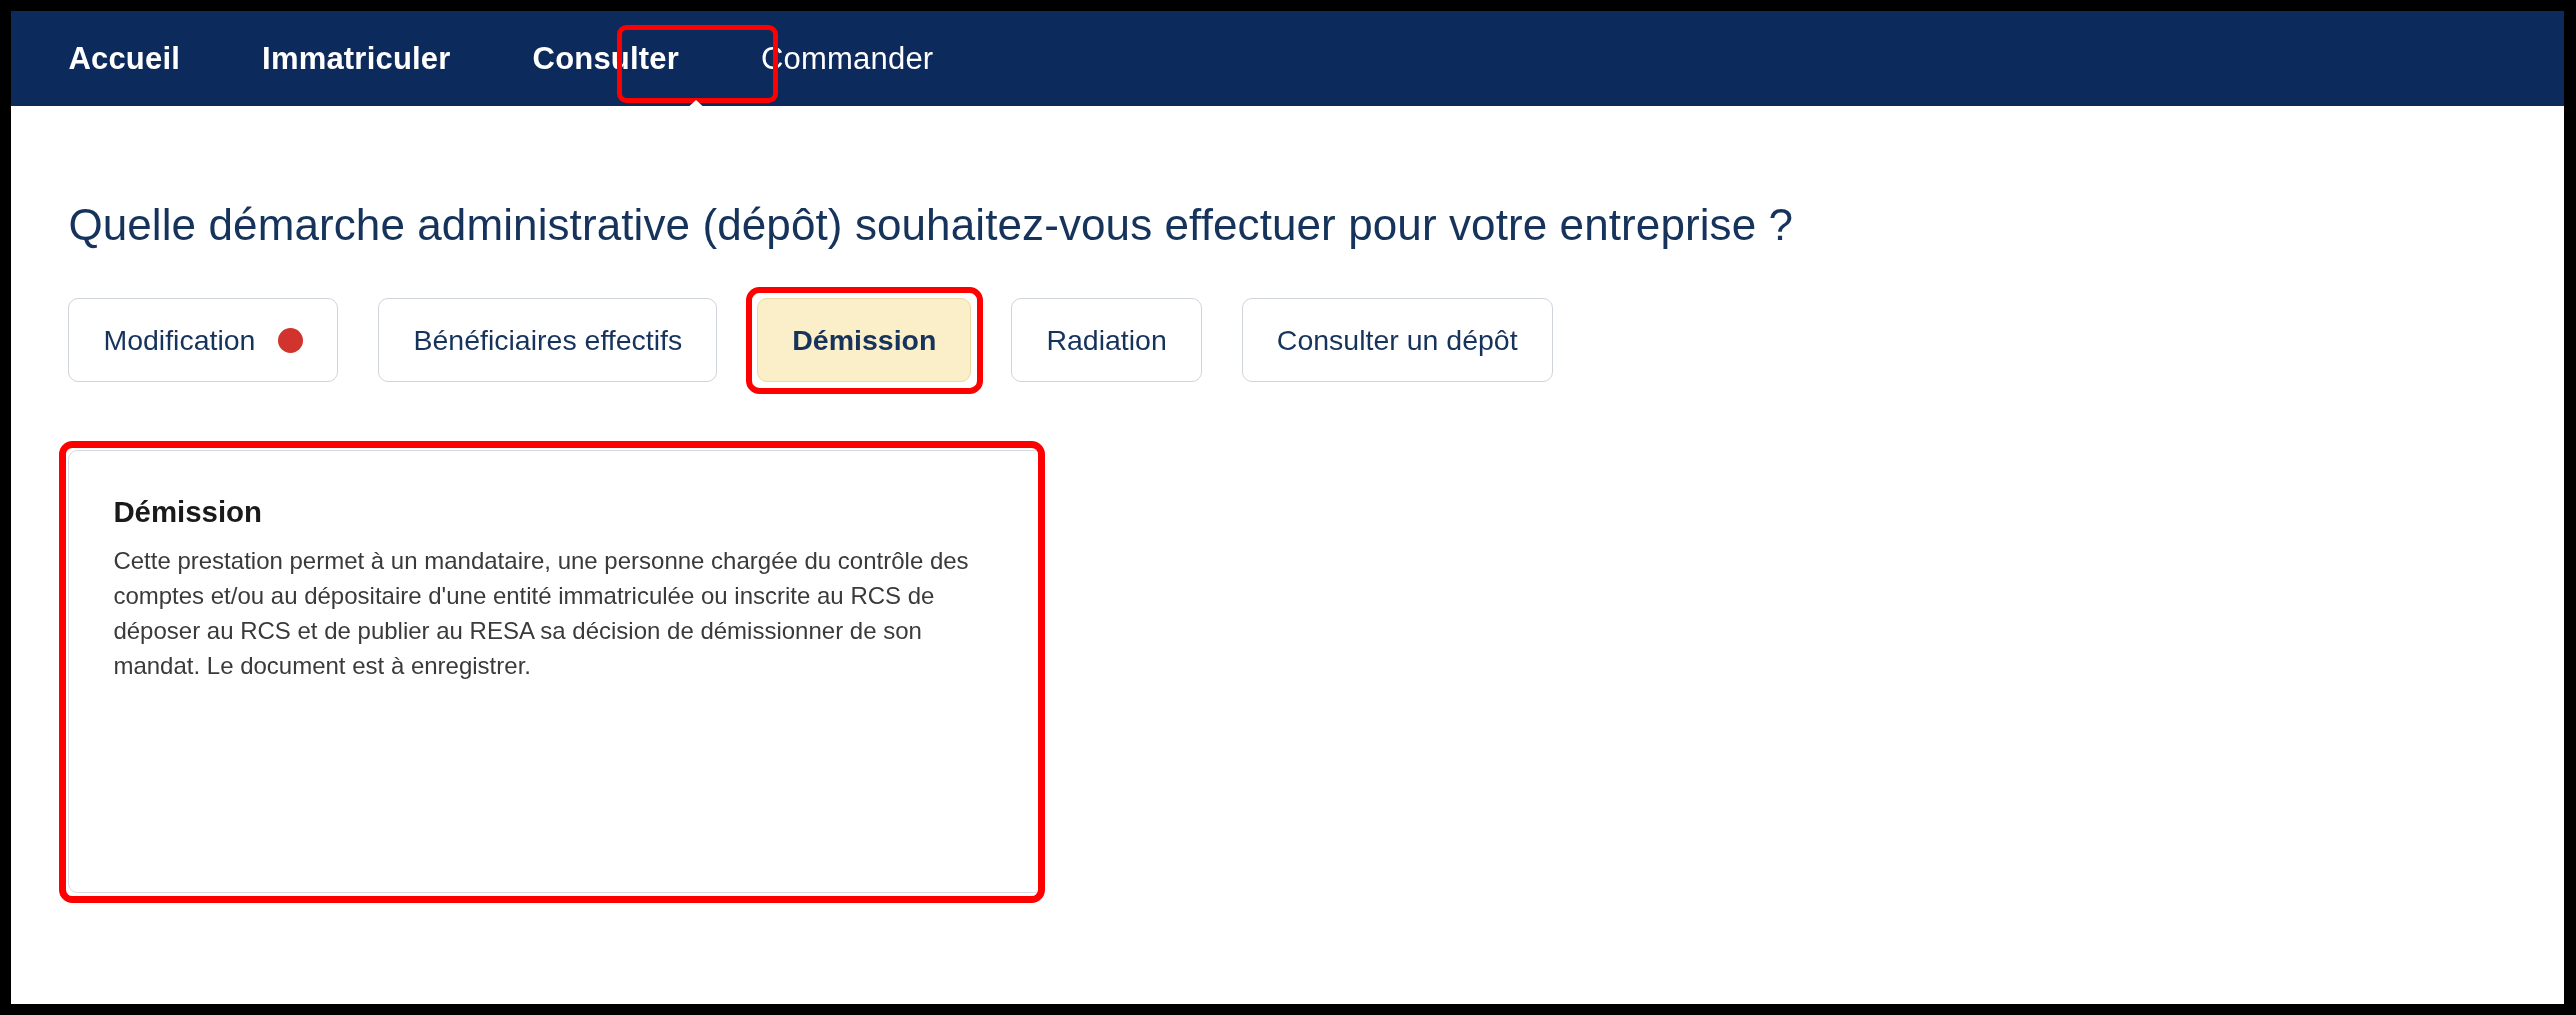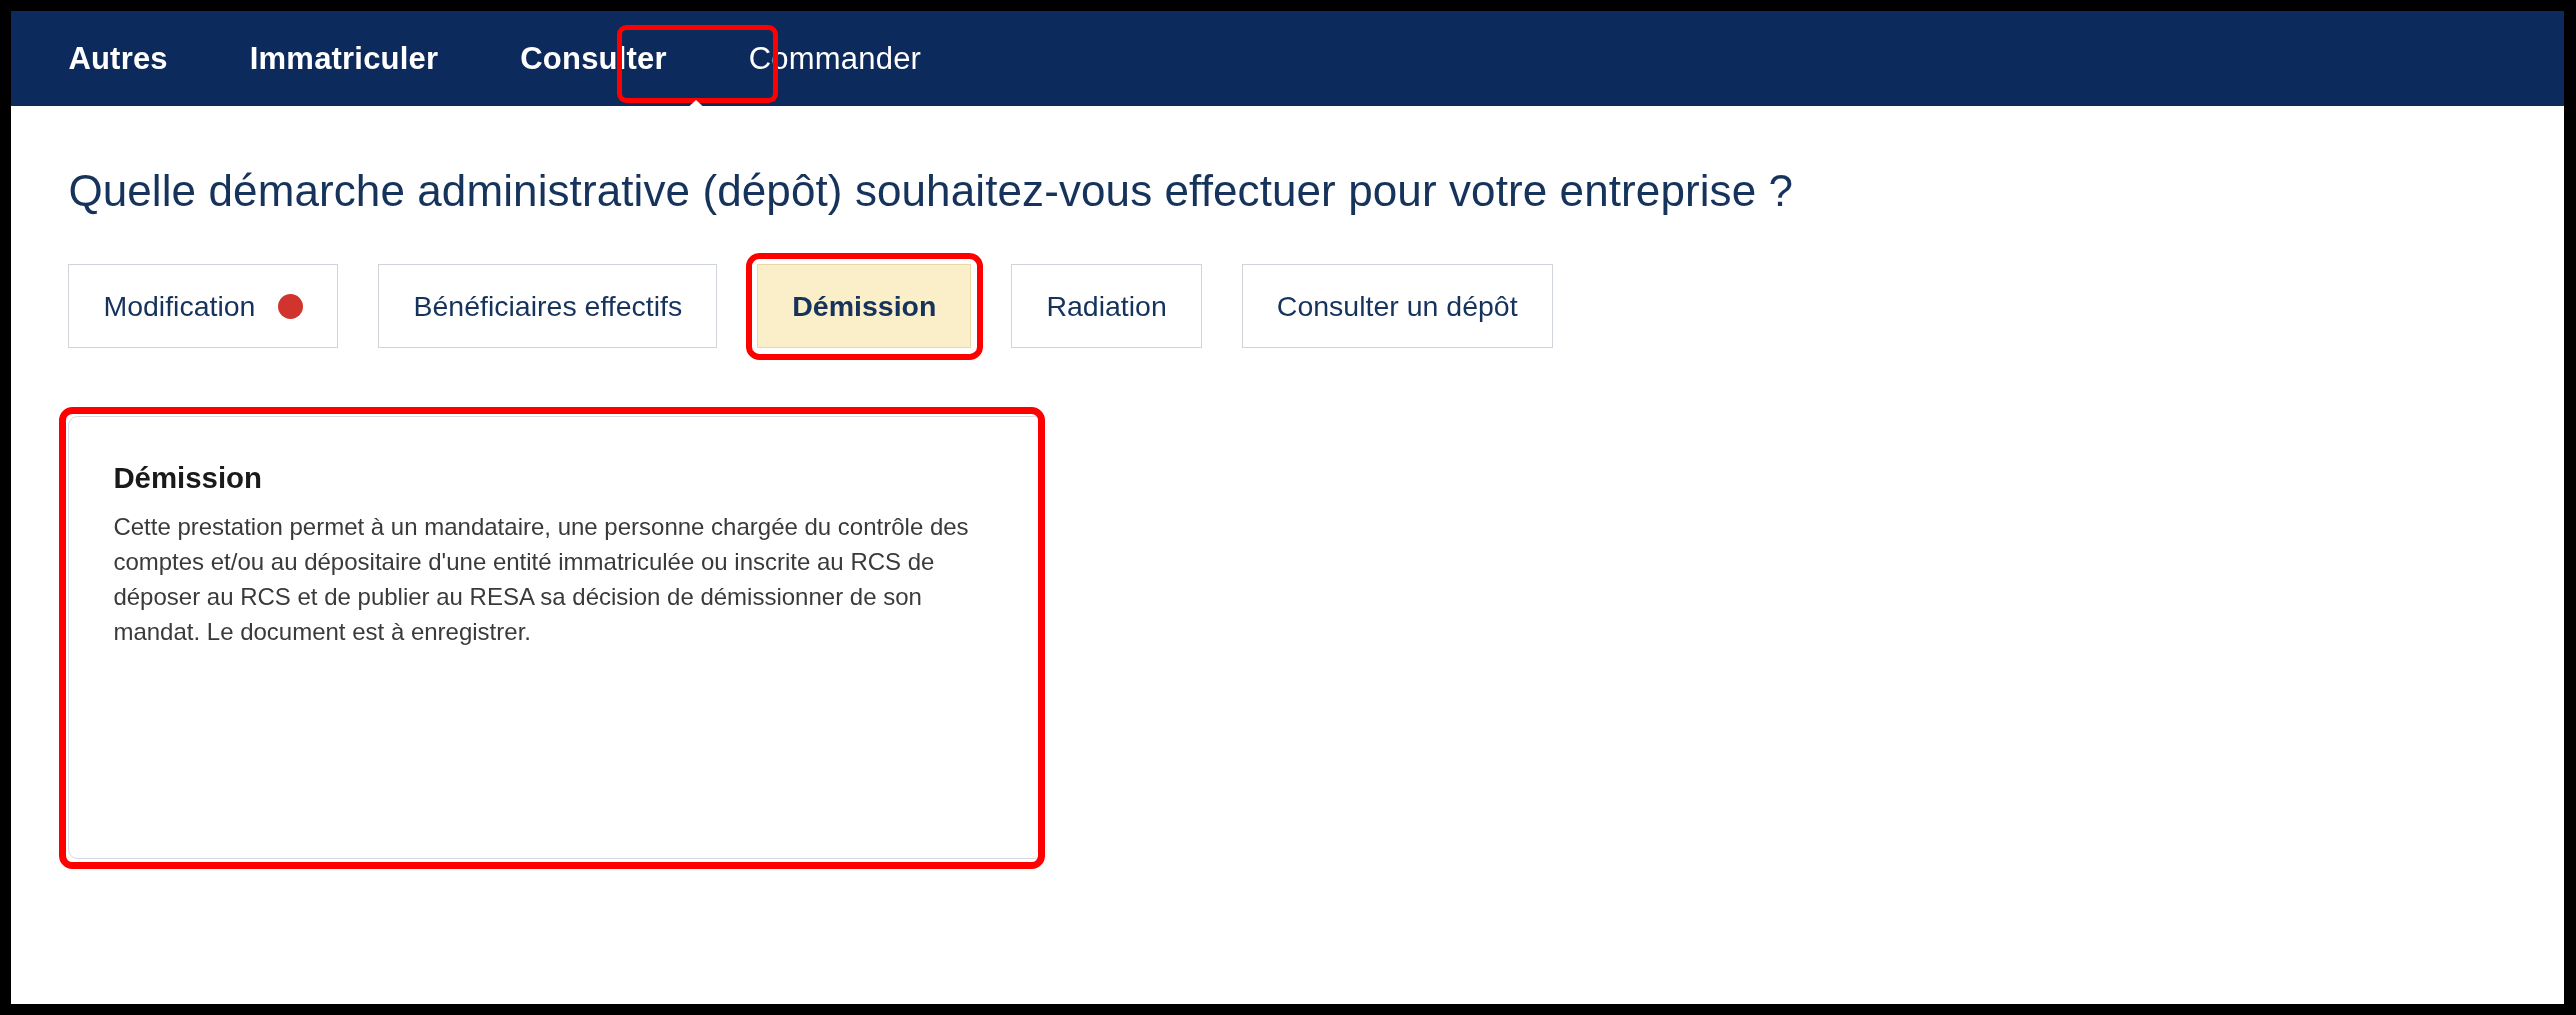--- a/index.html
+++ b/index.html
@@ -77,39 +77,39 @@
     border-right: 13.3px solid transparent;
     border-bottom: 12.3px solid #ffffff;
   }
 
   
   .content {
     padding: 0 57px;
   }
 
   .page-title {
-    margin-top: 59px;
+    margin-top: 93px;
     font-size: 44px;
     color: #16335c;
     font-weight: normal;
     letter-spacing: 0.1px;
     line-height: 1.2;
   }
 
   .chips {
     margin-top: 46px;
     display: flex;
     align-items: flex-start;
     gap: 0;
     position: relative;
   }
 
   .chip {
     border: 1.9px solid #cfd3da;
-    border-radius: 0;
+    border-radius: 10px;
     background: #ffffff;
     color: #16335c;
     font-size: 28.5px;
     height: 84px;
     display: flex;
     align-items: center;
     justify-content: center;
     padding: 0 34px;
     margin-right: 40px;
     box-sizing: border-box;
@@ -183,21 +183,21 @@
     pointer-events: none;
   }
 </style>
 </head>
 <body>
 
 <div class="screen">
 
   <div class="navbar">
     <div class="nav-item-wrap">
-      <div class="nav-item active">Autres</div>
+      <div class="nav-item active">Accueil</div>
     </div>
     <div class="nav-item-wrap">
       <div class="nav-item active">Immatriculer</div>
     </div>
     <div class="nav-item-wrap">
       <div class="nav-item active">Consulter</div>
     </div>
     <div class="nav-item-wrap">
       <div class="nav-item plain">Commander</div>
     </div>

